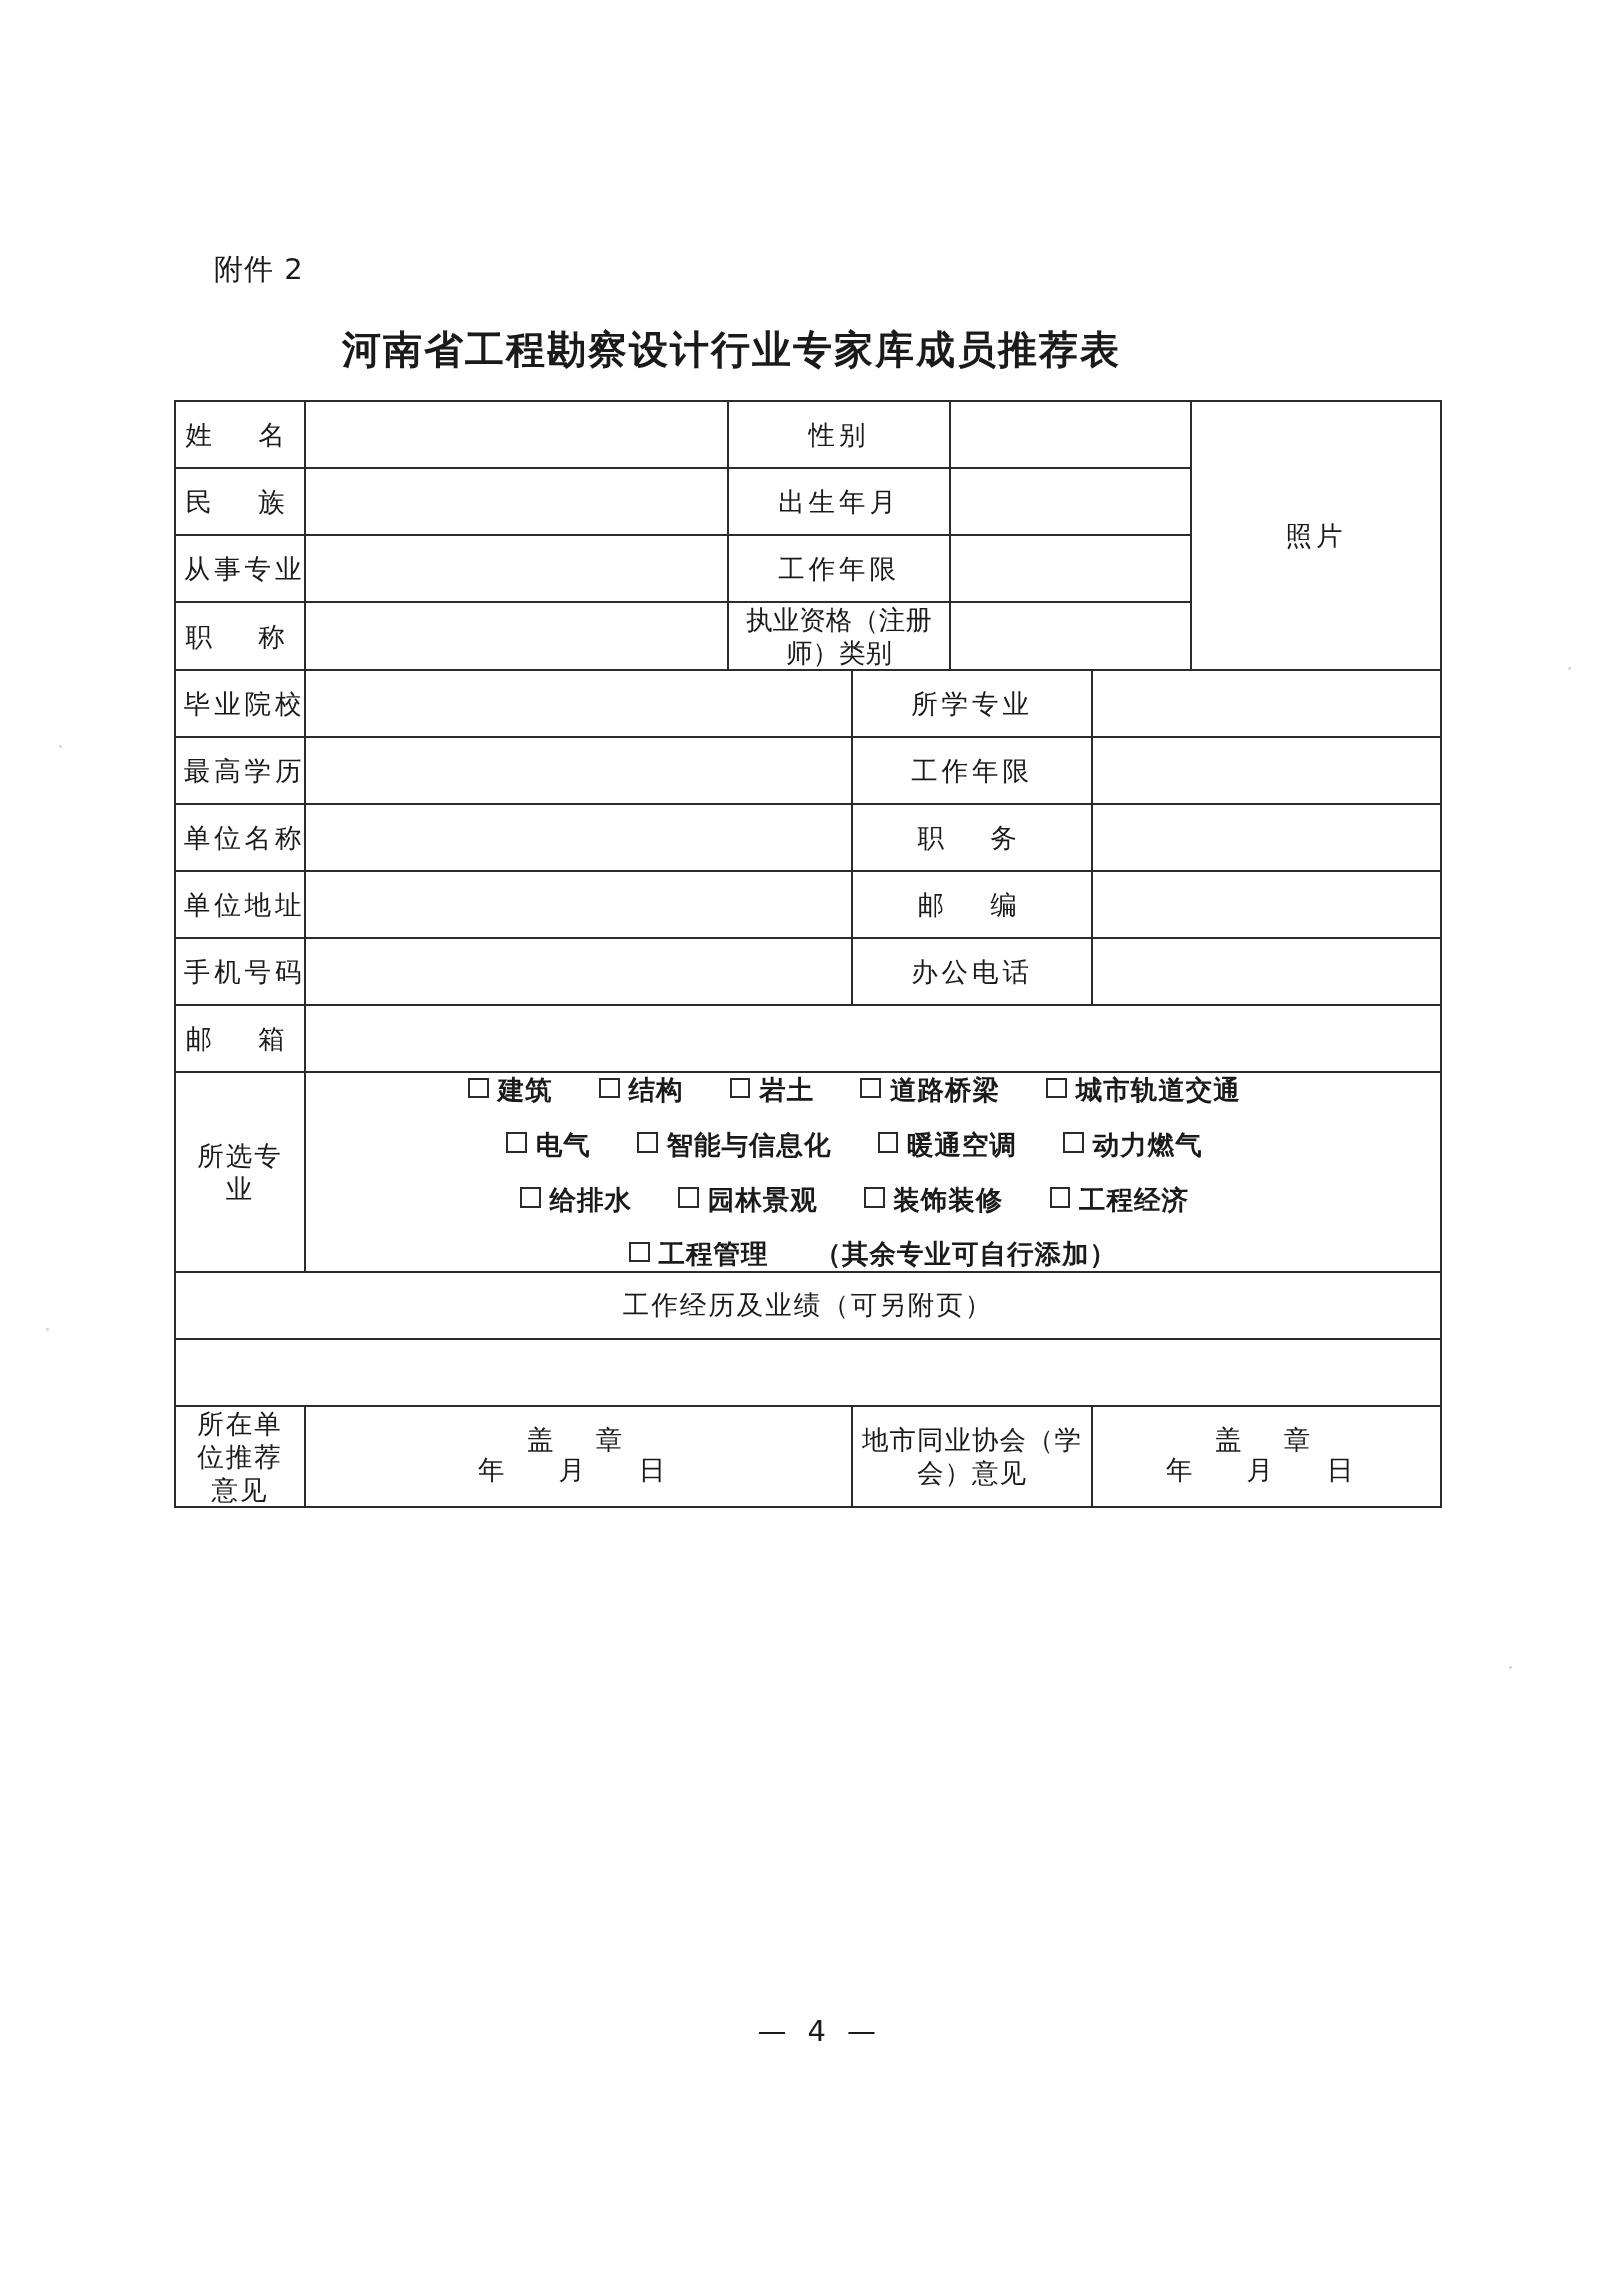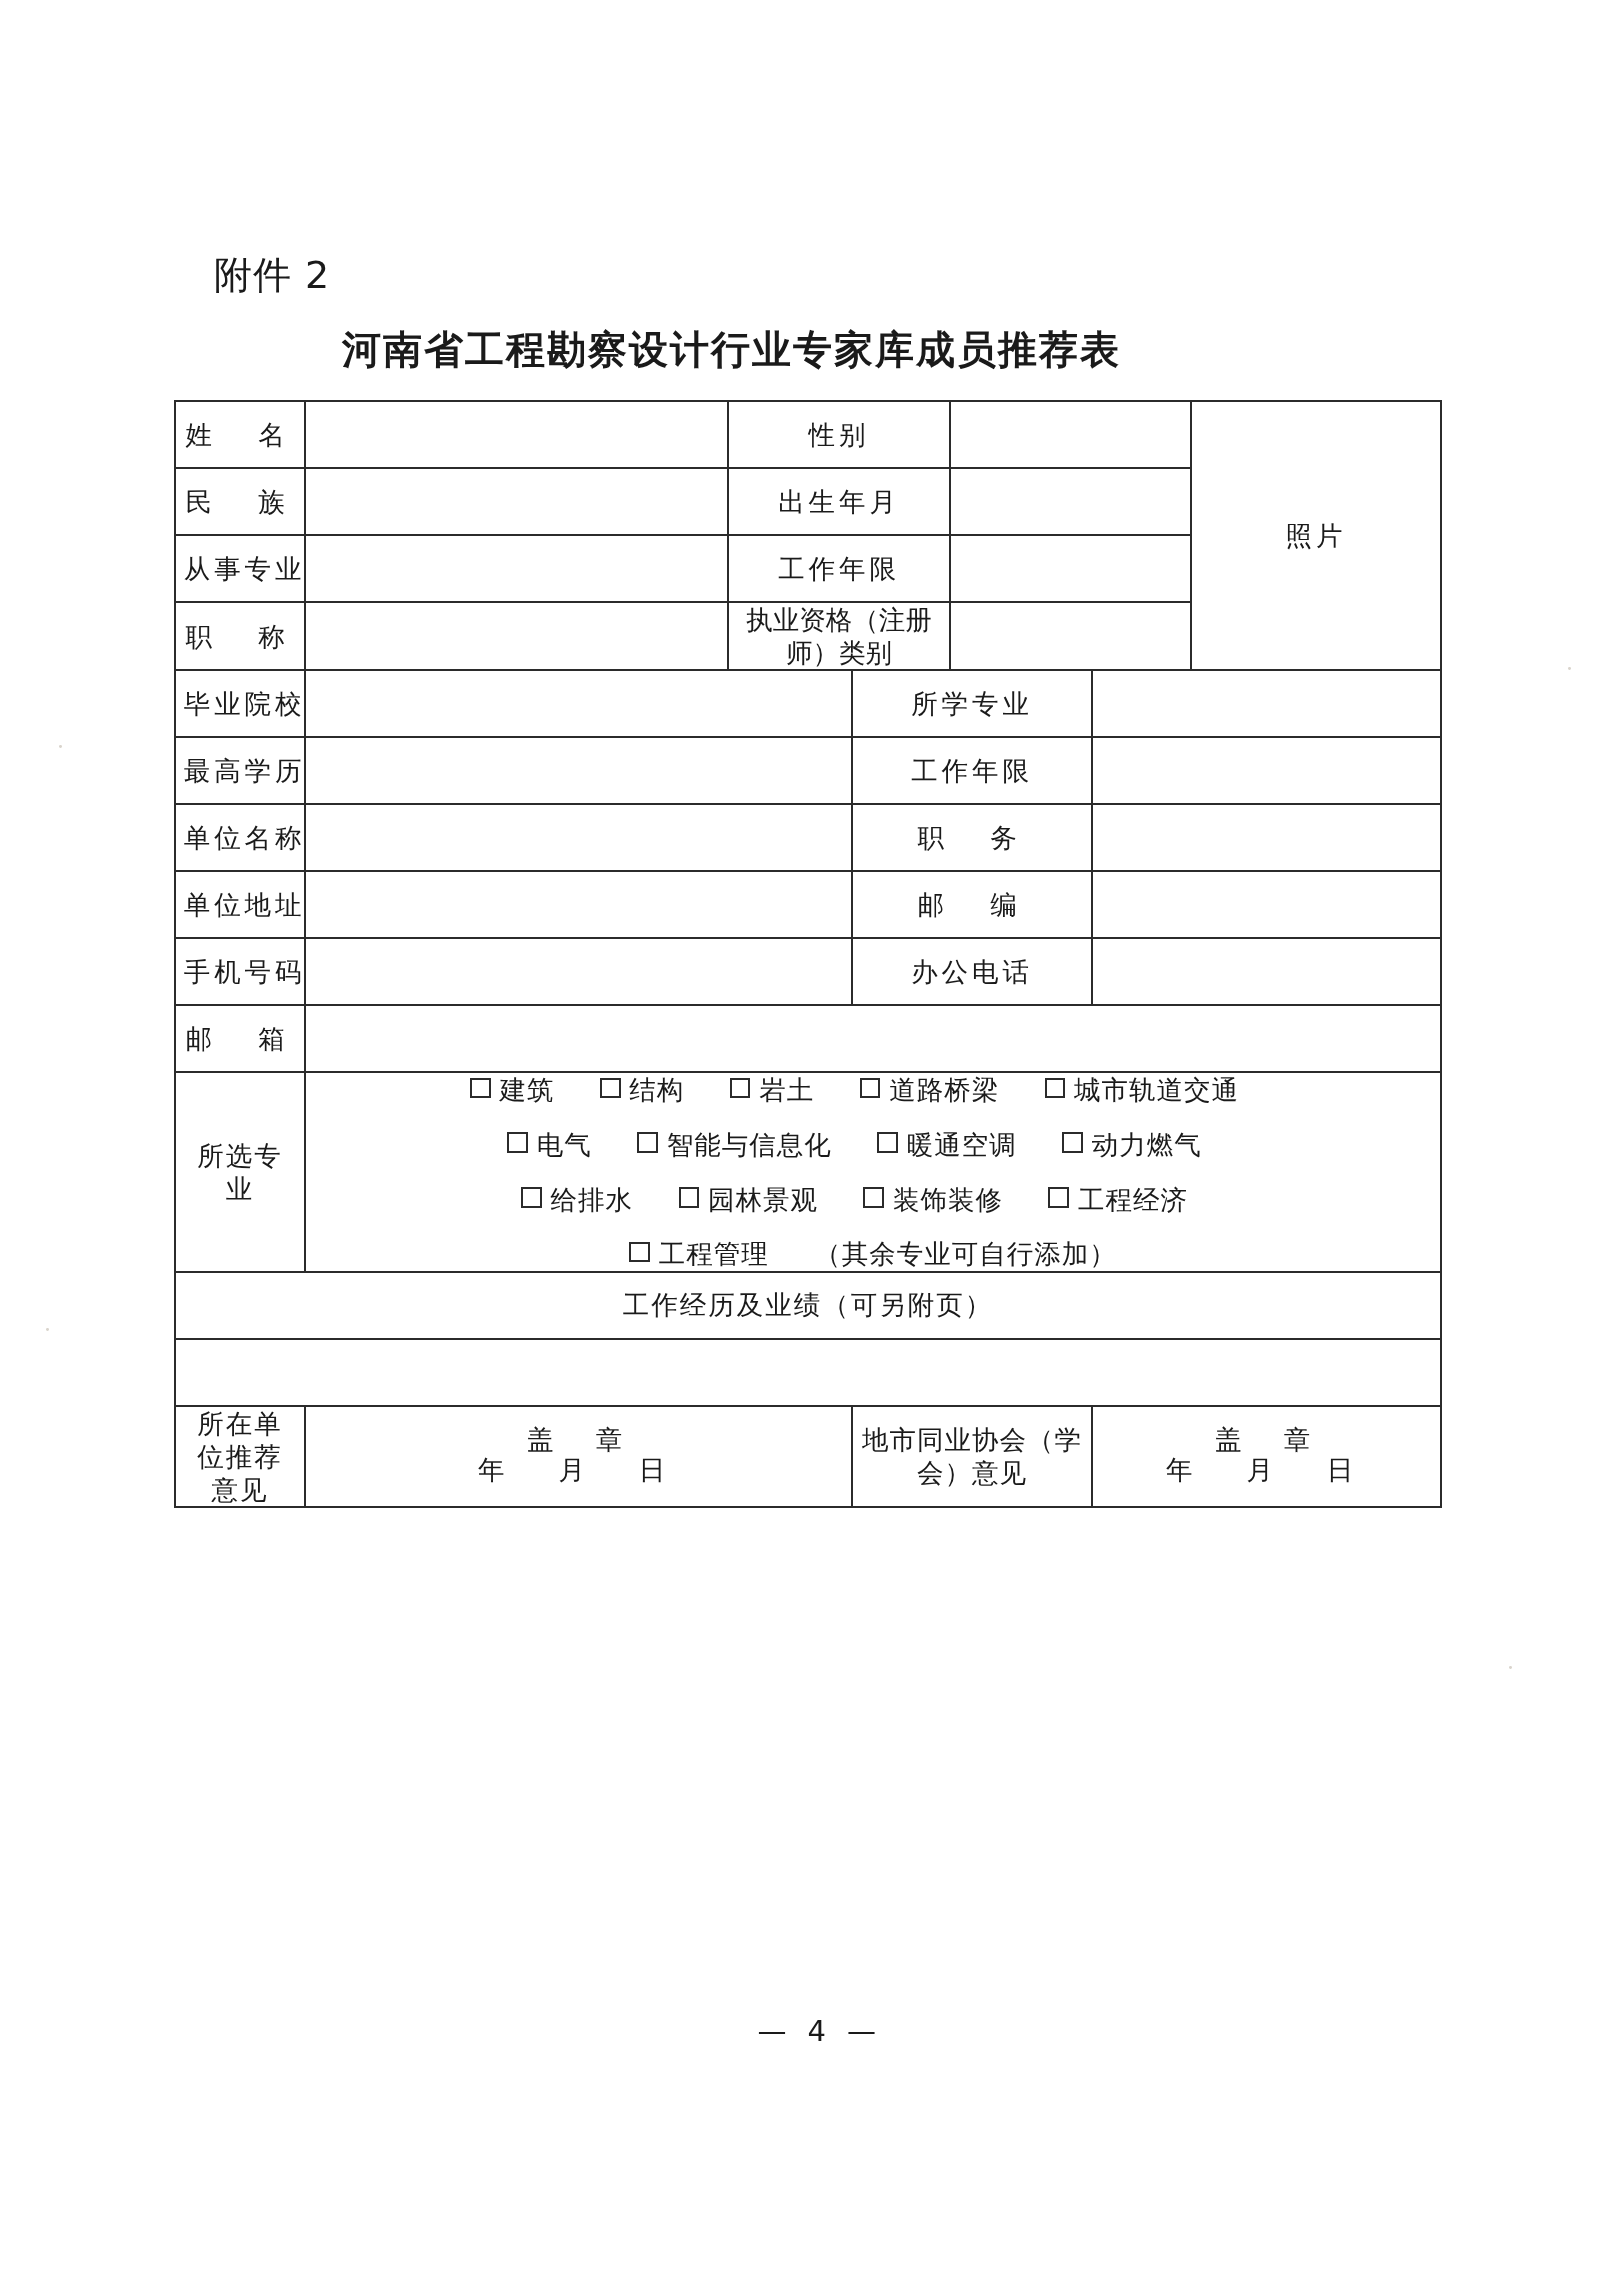--- a/index.html
+++ b/index.html
@@ -18,21 +18,21 @@
   .page {
     position: absolute;
     left: 0; top: 0;
     width: 1620px;
     height: 2292px;
   }
   .attachment-label {
     position: absolute;
     left: 214px;
     top: 250px;
-    font-size: 38px;
+    font-size: 29px;
     letter-spacing: 1px;
     font-family: "DejaVu Sans", "Liberation Sans", sans-serif;
   }
   .doc-title {
     position: absolute;
     left: 0;
     top: 323px;
     width: 1404px;
     text-align: center;
     font-size: 39px;
@@ -82,20 +82,21 @@
   .major-box {
     text-align: left;
     padding: 15.7px 0 15.7px 25.5px;
     height: 294px;
   }
   .major-row {
     display: block;
     margin: 0 0 21.6px 0;
     white-space: nowrap;
     font-size: 26.5px;
+    font-weight: bold;
   }
   .major-row:last-child { margin-bottom: 0; }
   .chk {
     display: inline-block;
     margin-right: 37px;
     white-space: nowrap;
   }
   .chk .box {
     display: inline-block;
     width: 16.7px;

